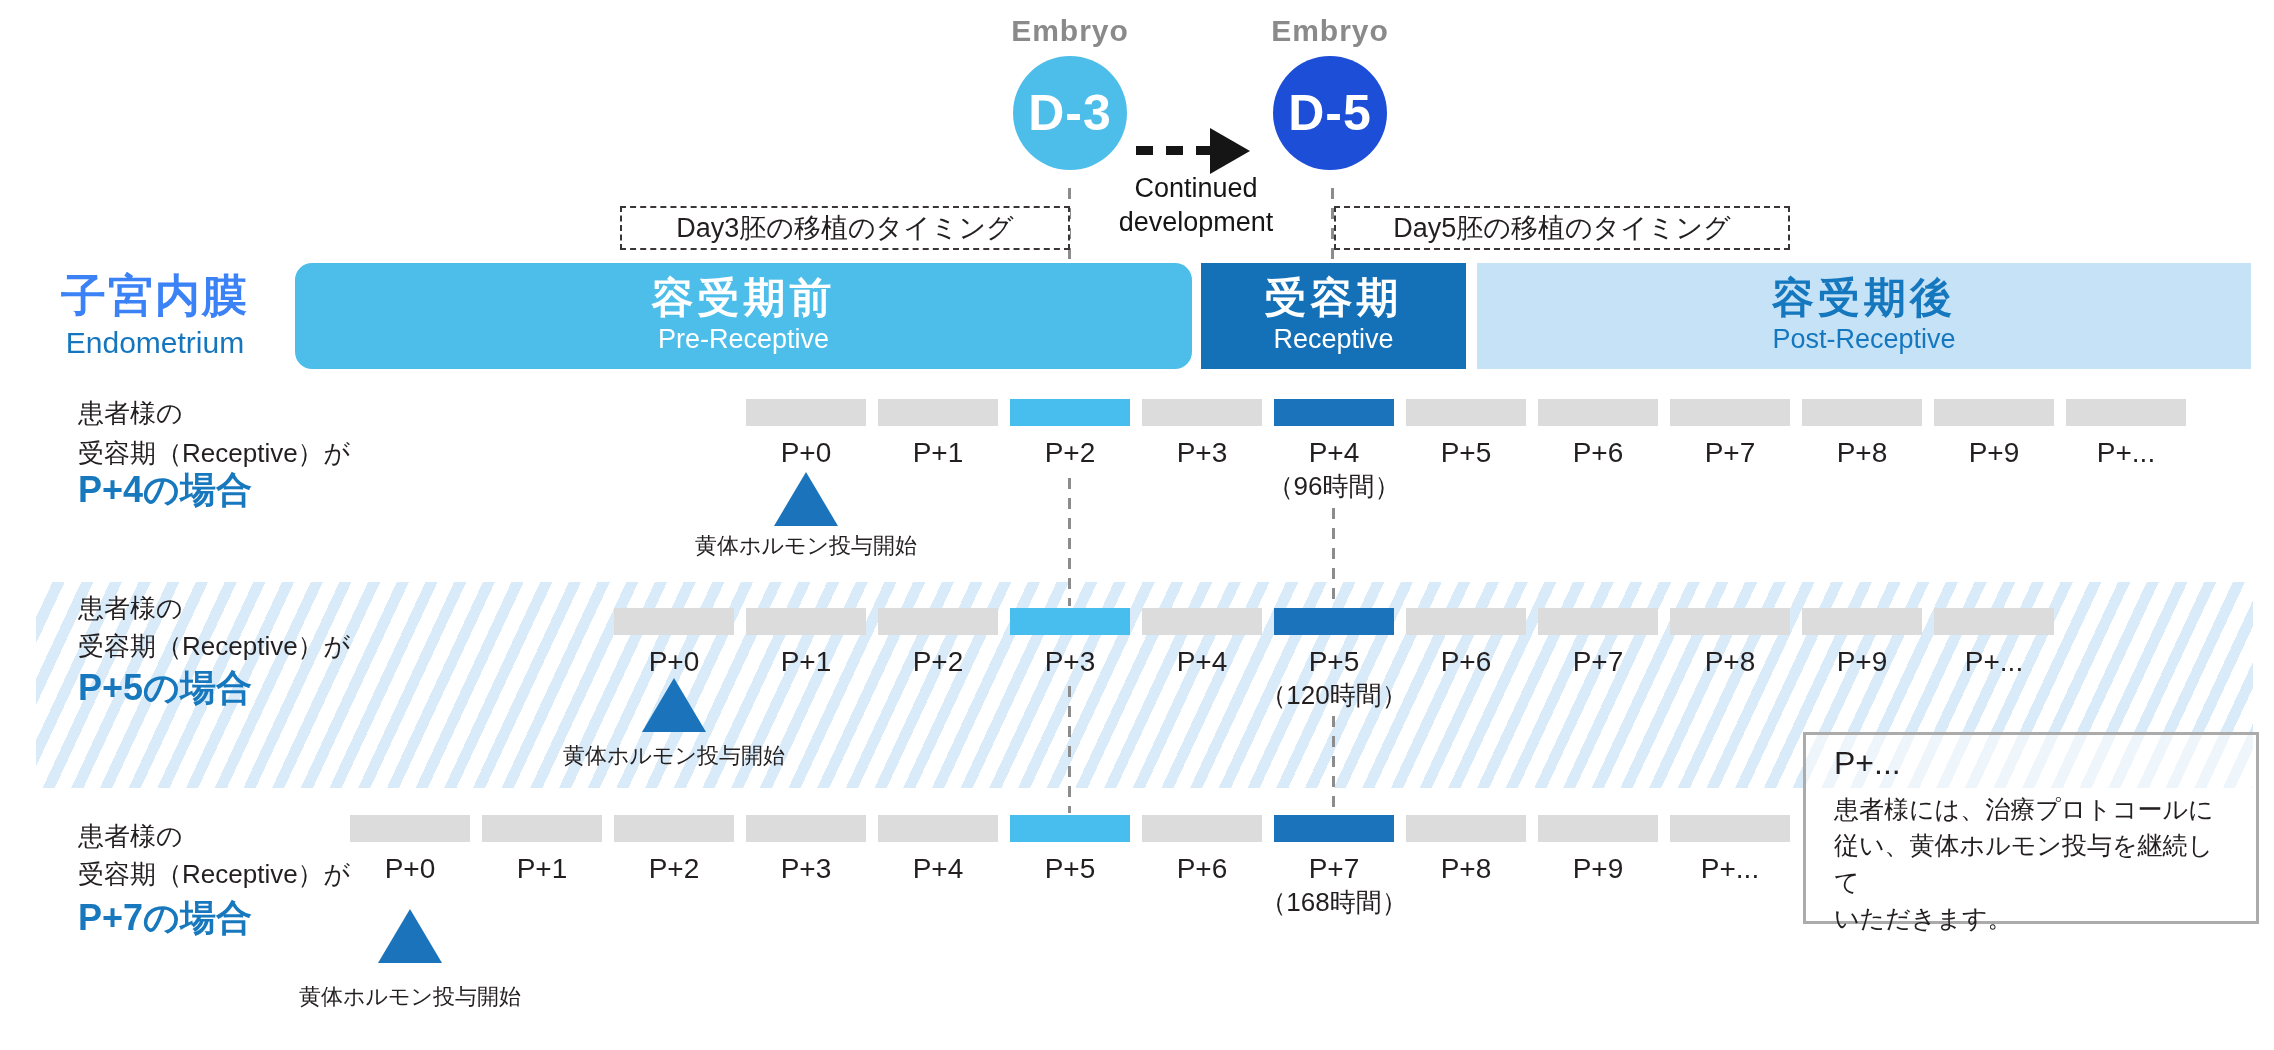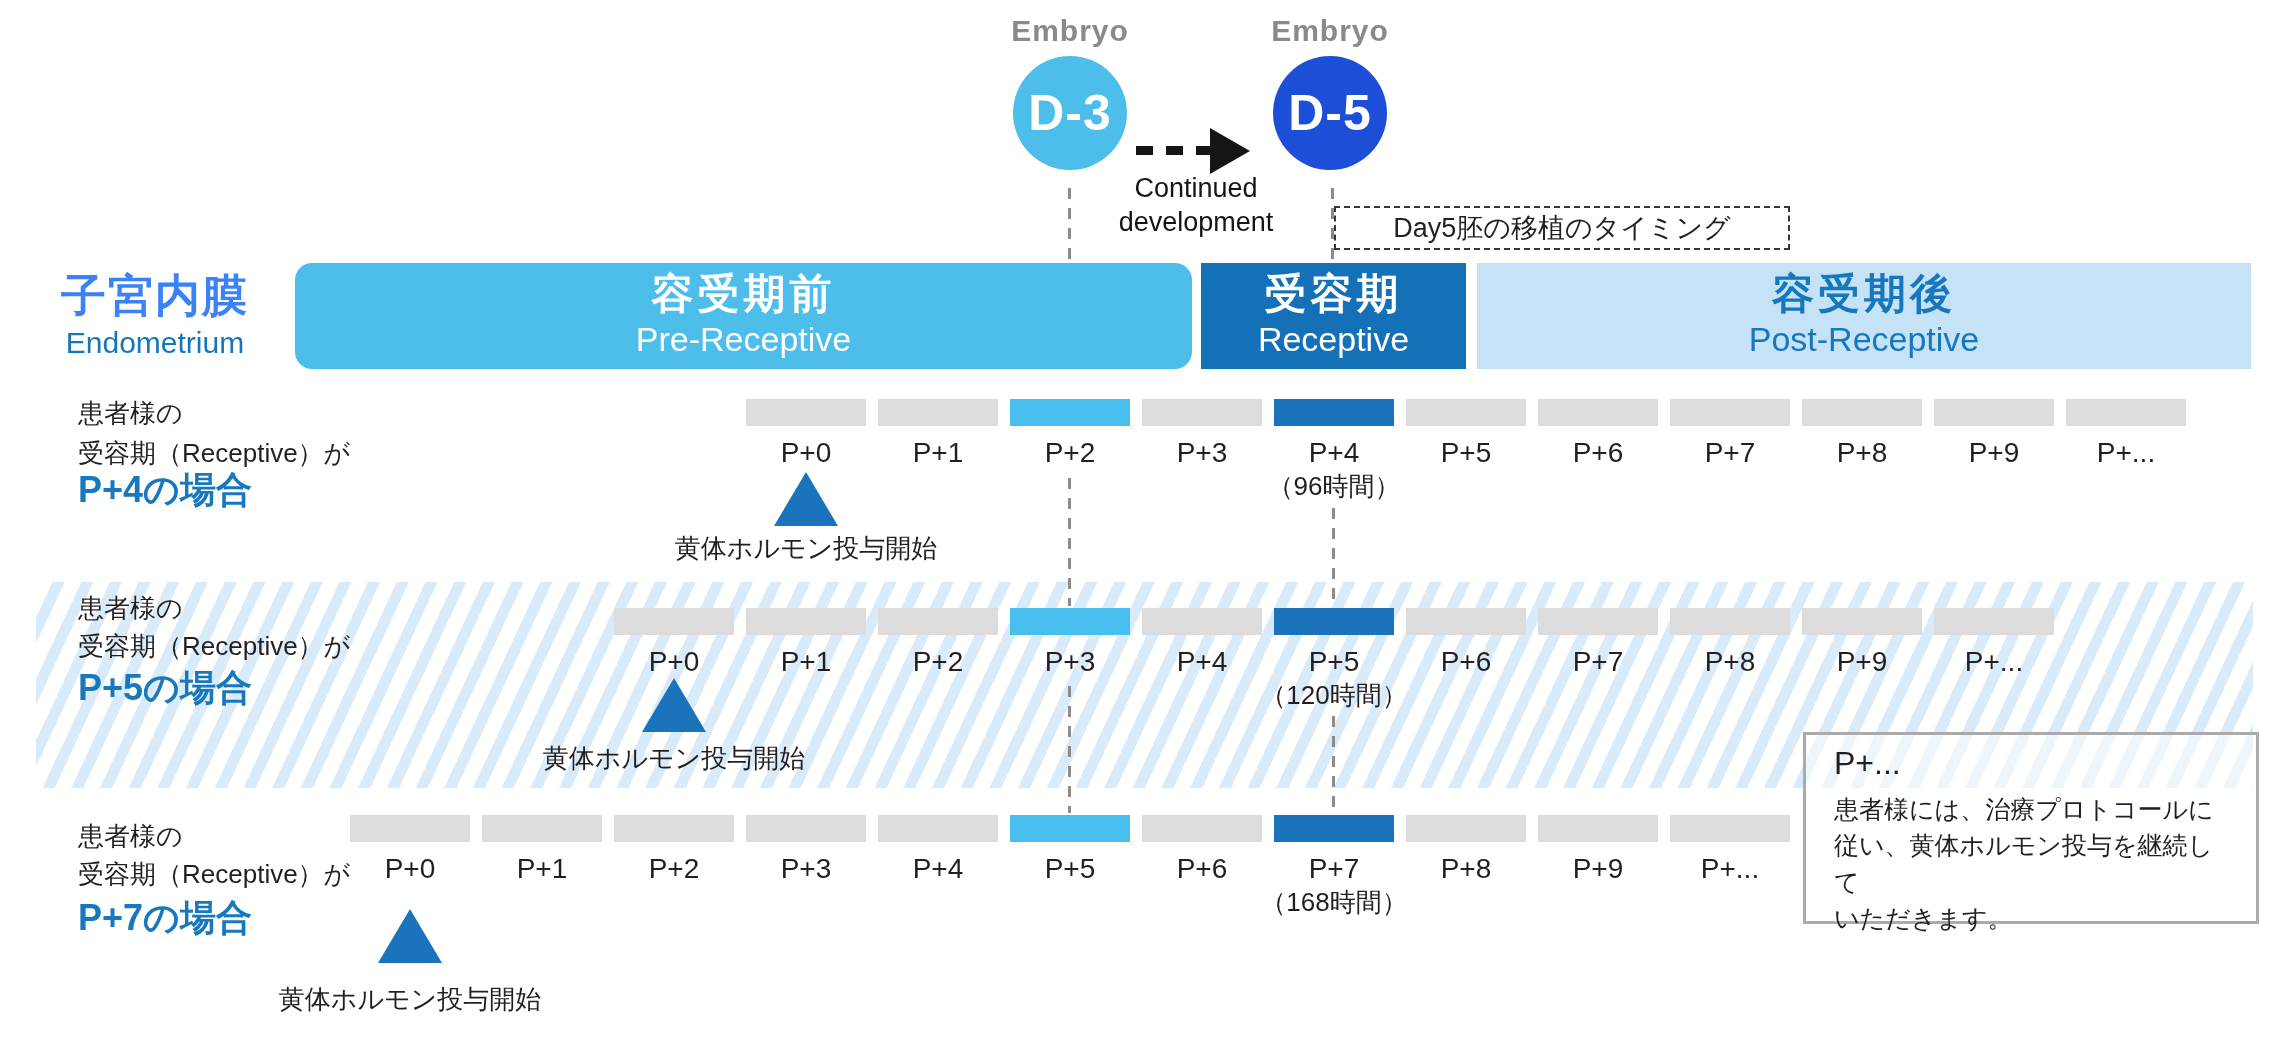--- a/index.html
+++ b/index.html
@@ -24,39 +24,39 @@
   
   .timing-box{height:40px;border:2px dashed #3A3637;background:#fff;font-size:27px;
               display:flex;align-items:center;justify-content:center;}
   .vdash{width:3px;background:repeating-linear-gradient(180deg,#8C8C8C 0 11px,transparent 11px 20px);}
 
   
   .endo-title-ja{width:230px;text-align:center;font-size:45px;font-weight:bold;color:#3b82f6;letter-spacing:2px;}
   .endo-title-en{width:230px;text-align:center;font-size:30px;color:#1576BE;}
   .phase{height:106px;display:flex;flex-direction:column;align-items:center;justify-content:center;}
   .phase .ja{font-size:42px;font-weight:bold;letter-spacing:4px;line-height:1.1;}
-  .phase .en{font-size:34px;line-height:1.3;}
+  .phase .en{font-size:27px;line-height:1.3;}
   .phase.pre{background:#4DBEEA;color:#fff;}
   .phase.rec{background:#1471B8;color:#fff;}
   .phase.post{background:#C5E2F6;color:#1577BE;}
 
   
   .stripes{background:repeating-linear-gradient(115deg,#fff 0 15px,#D9EBF8 15px 26px);}
 
   
   .cap1,.cap2{font-size:26px;color:#231F20;white-space:nowrap;}
   .cap3{font-size:36px;font-weight:bold;color:#1778BE;white-space:nowrap;}
   .bar{height:27px;}
   .bar.gray{background:#DCDCDC;}
   .bar.light{background:#47BEED;}
   .bar.dark{background:#1B74BB;}
   .day-label{width:132px;text-align:center;font-size:28px;color:#231F20;}
   .hours{width:240px;text-align:center;font-size:26px;color:#231F20;}
   .tri{width:0;height:0;border-left:32px solid transparent;border-right:32px solid transparent;border-bottom:54px solid #1B74BB;}
-  .trigger{width:340px;text-align:center;font-size:26px;color:#231F20;white-space:nowrap;}
+  .trigger{width:340px;text-align:center;font-size:22px;color:#231F20;white-space:nowrap;}
   .connector{width:3px;background:repeating-linear-gradient(180deg,#8C8C8C 0 11px,transparent 11px 20px);}
 
   
   .note-box{border:3px solid #ABABAB;background:rgba(255,255,255,0.55);}
   .note-title{font-size:32px;color:#231F20;}
   .note-body{font-size:25px;line-height:1.45;color:#231F20;white-space:pre-line;}
 </style>
 </head>
 <body>
 
@@ -71,20 +71,21 @@
   <div class="abs circle dark" style="left:1273px;top:56px;">D-5</div>
 
   <div class="abs arrow-dashes" style="left:1136px;top:146px;"></div>
   <div class="abs arrow-head" style="left:1210px;top:128px;"></div>
   <div class="abs dev-caption" style="left:1066px;top:172px;">Continued
 development</div>
 
   <div class="abs vdash" style="left:1068px;top:188px;height:74px;"></div>
   <div class="abs vdash" style="left:1331px;top:188px;height:74px;"></div>
 
+  <div class="abs timing-box" style="left:620px;top:206px;width:446px;">Day3胚の移植のタイミング</div>
   <div class="abs timing-box" style="left:1334px;top:206px;width:452px;">Day5胚の移植のタイミング</div>
 
   <div class="abs endo-title-ja" style="left:40px;top:266px;">子宮内膜</div>
   <div class="abs endo-title-en" style="left:40px;top:326px;">Endometrium</div>
 
   <div class="abs phase pre" style="left:295px;top:263px;width:897px;border-radius:17px;">
     <div class="ja">容受期前</div>
     <div class="en">Pre-Receptive</div>
   </div>
   <div class="abs phase rec" style="left:1201px;top:263px;width:265px;">

